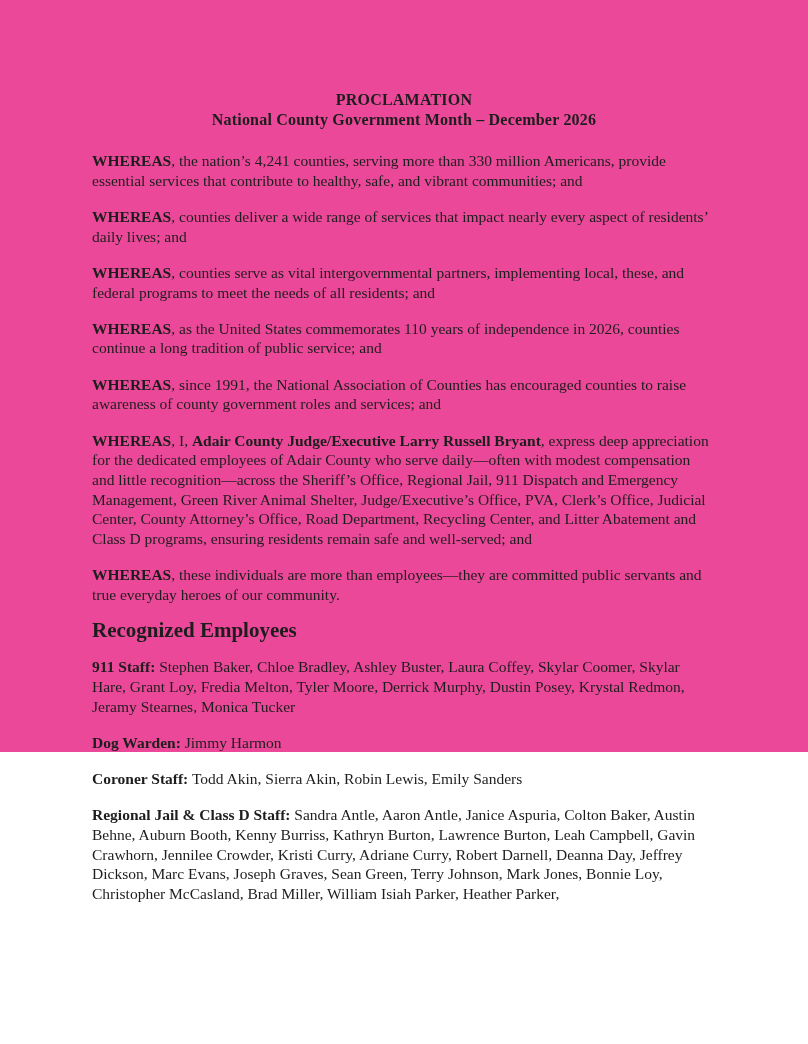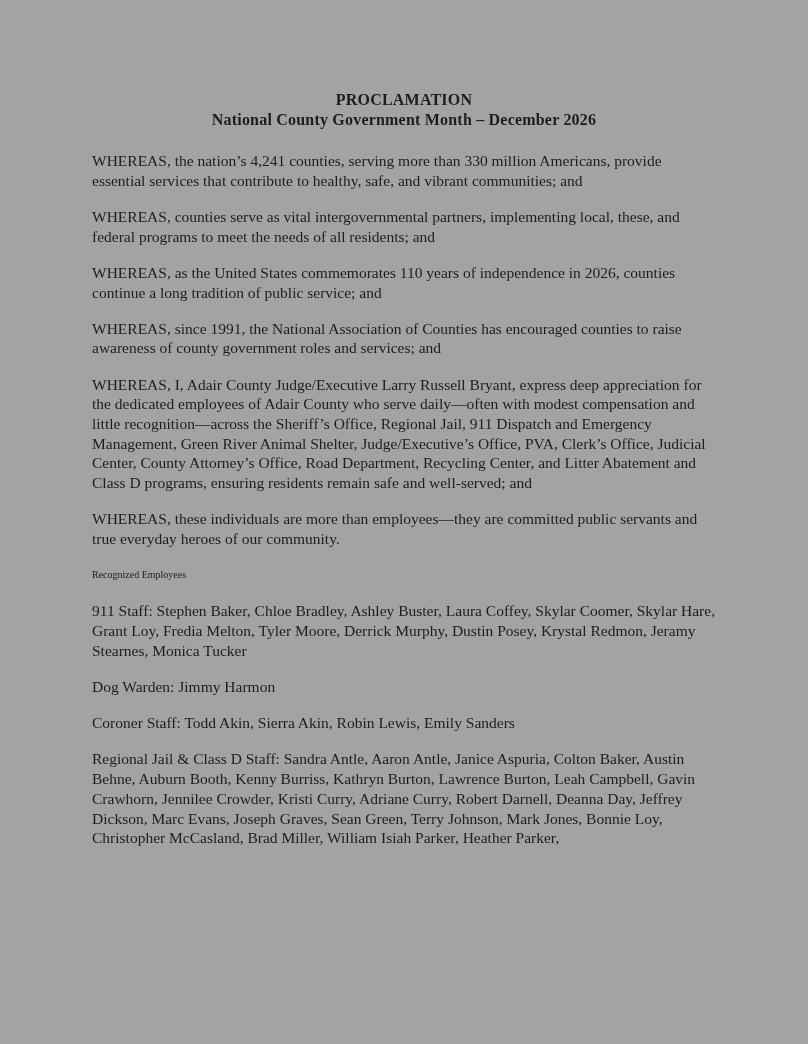--- a/index.html
+++ b/index.html
@@ -10,65 +10,66 @@
   body {
     width: 808px;
     height: 1044px;
     overflow: hidden;
     font-family: "Liberation Serif", "DejaVu Serif", serif;
     color: #1d1d1d;
   }
   .page {
     box-sizing: border-box;
     width: 808px;
-    height: 1044px;
+    height: 752px;
     padding: 90px 92px 0 92px;
-    background: #a3a3a3;
+    background: #ec4899;
   }
   .doc-header {
     text-align: center;
     margin: 0 0 21px 0;
   }
   .doc-title, .doc-subtitle {
     font-weight: bold;
     font-size: 16px;
     line-height: 20px;
     letter-spacing: 0.2px;
   }
   .para {
     font-size: 15.5px;
     line-height: 19.7px;
     margin: 0 0 16.5px 0;
     text-align: left;
   }
   .para b, .heading {
-    font-weight: normal;
+    font-weight: bold;
   }
   .heading {
-    font-size: 10px;
+    font-size: 21px;
     line-height: 19.7px;
     margin: 0 0 16.5px 0;
   }
   
   .page * {
     text-rendering: optimizeLegibility;
   }
 </style>
 </head>
 <body>
 
 <div class="page">
 
   <div class="doc-header">
     <div class="doc-title">PROCLAMATION</div>
     <div class="doc-subtitle">National County Government Month – December 2026</div>
   </div>
 
   <p class="para"><b>WHEREAS</b><span>, the nation’s 4,241 counties, serving more than 330 million Americans, provide essential services that contribute to healthy, safe, and vibrant communities; and</span></p>
 
+  <p class="para"><b>WHEREAS</b><span>, counties deliver a wide range of services that impact nearly every aspect of residents’ daily lives; and</span></p>
 
   <p class="para"><b>WHEREAS</b><span>, counties serve as vital intergovernmental partners, implementing local, these, and federal programs to meet the needs of all residents; and</span></p>
 
 
   <p class="para"><b>WHEREAS</b><span>, as the United States commemorates 110 years of independence in 2026, counties continue a long tradition of public service; and</span></p>
 
   <p class="para"><b>WHEREAS</b><span>, since 1991, the National Association of Counties has encouraged counties to raise awareness of county government roles and services; and</span></p>
 
   <p class="para"><b>WHEREAS</b><span>, I, </span><b>Adair County Judge/Executive Larry Russell Bryant</b><span>, express deep appreciation for the dedicated employees of Adair County who serve daily—often with modest compensation and little recognition—across the Sheriff’s Office, Regional Jail, 911 Dispatch and Emergency Management, Green River Animal Shelter, Judge/Executive’s Office, PVA, Clerk’s Office, Judicial Center, County Attorney’s Office, Road Department, Recycling Center, and Litter Abatement and Class D programs, ensuring residents remain safe and well-served; and</span></p>
 

